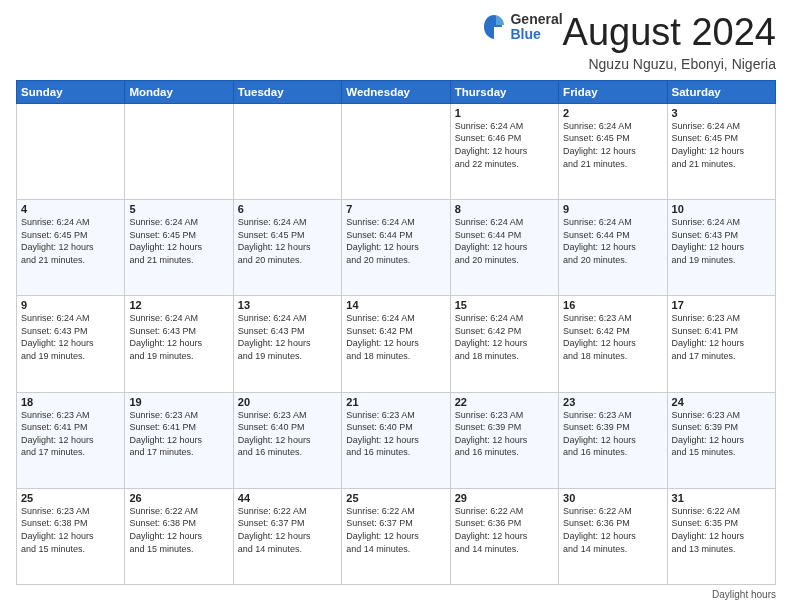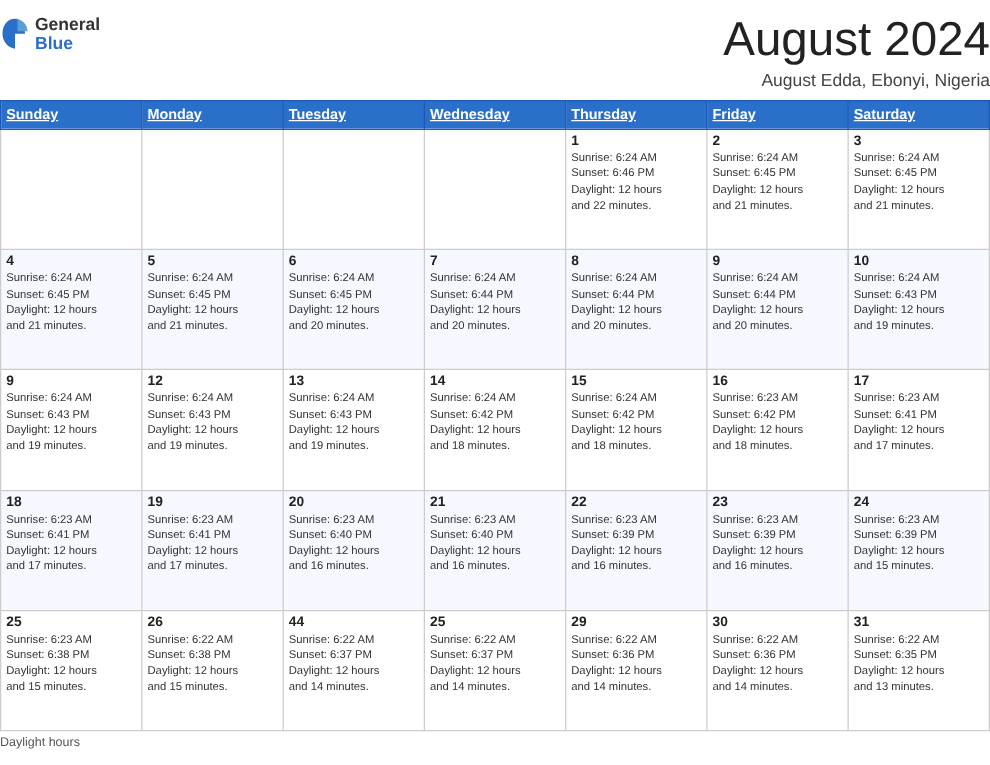--- a/index.html
+++ b/index.html
@@ -6,23 +6,24 @@
     body {
       font-family: Arial, sans-serif;
       background: #fff;
       width: 792px;
       height: 612px;
       overflow: hidden;
     }
     .page {
       width: 792px;
       height: 612px;
-      padding: 12px 0;
+      padding: 12px 16px;
       display: flex;
       flex-direction: column;
+      align-items: flex-end;
     }
     .header {
       display: flex;
       justify-content: space-between;
       align-items: flex-start;
       margin-bottom: 8px;
     }
     .logo {
       display: flex;
       align-items: center;
@@ -69,21 +70,20 @@
       table-layout: fixed;
     }
     .calendar th {
       background: #2a6fc9;
       color: #fff;
       font-size: 11.5px;
       font-weight: bold;
       padding: 5px 4px;
       text-align: left;
       border: 1px solid #1a5ab5;
-      text-decoration: underline;
     }
     .calendar td {
       border: 1px solid #ccc;
       vertical-align: top;
       padding: 3px 4px;
       font-size: 9.5px;
       color: #333;
       height: 80px;
     }
     .calendar tr:nth-child(even) td {
@@ -124,21 +124,21 @@
         <path d="M12 2 C6 2 2 7 2 14 C2 20 6 25 12 26 L12 14 L20 14 C20 8 16.5 2 12 2Z" fill="#2a6fc9"></path>
         <path d="M12 2 C17 2 22 6 22 12 L14 12 L14 2Z" fill="#5a9fd4"></path>
       </svg>
       <div class="logo-text">
         <span class="logo-general">General</span>
         <span class="logo-blue">Blue</span>
       </div>
     </div>
     <div class="title-section">
       <div class="month-title">August 2024</div>
-      <div class="location">August Edda, Ebonyi, Nigeria</div>
+      <div class="location">Nguzu Nguzu, Ebonyi, Nigeria</div>
     </div>
   </div>
 
   <table class="calendar">
     <thead>
       <tr>
       <th>Sunday</th>
           <th>Monday</th>
           <th>Tuesday</th>
           <th>Wednesday</th>

